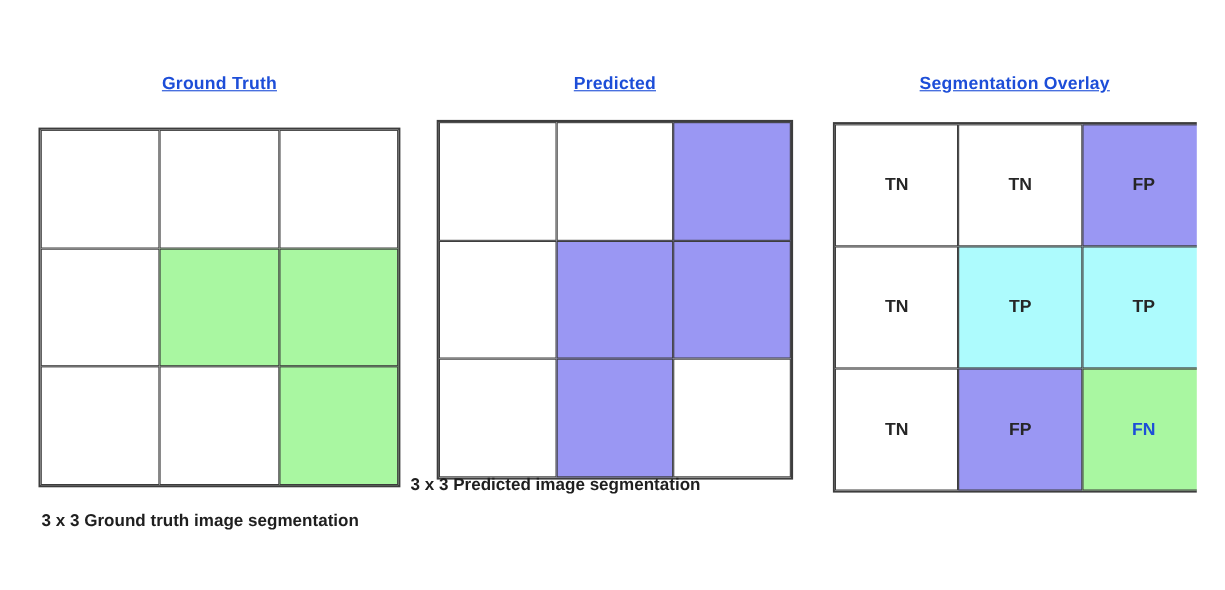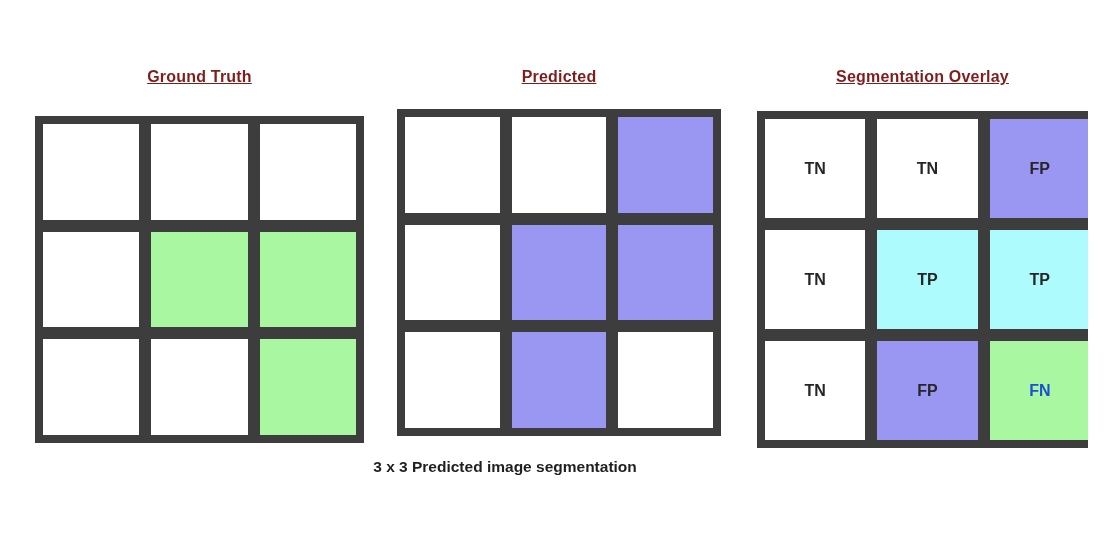--- a/index.html
+++ b/index.html
@@ -14,21 +14,21 @@
     font-family: "Liberation Sans", sans-serif;
   }
 
   .panel-title {
     position: absolute;
     margin: 0;
     top: 68px;
     font-size: 16px;
     font-weight: bold;
     text-decoration: underline;
-    color: #7f1d1d;
+    color: #1d4ed8;
     text-align: center;
     letter-spacing: 0.2px;
   }
   .title-1 { left: 35px;  width: 329px; }
   .title-2 { left: 397px; width: 324px; }
   .title-3 { left: 757px; width: 331px; }
 
   .seg-grid {
     display: grid;
     grid-template-columns: repeat(3, 1fr);
@@ -41,40 +41,40 @@
   
   .grid-3-clip {
     position: absolute;
     left: 757px; top: 111px;
     width: 331px; height: 337px;
     overflow: hidden;
   }
   .grid-3 { width: 341px; height: 337px; }
 
   .cell {
-    border: 6px solid #404040;
+    border: 1px solid #404040;
     display: flex;
     align-items: center;
     justify-content: center;
     font-size: 16px;
     font-weight: bold;
     color: #262626;
   }
 
   .panel-caption {
     position: absolute;
     margin: 0;
     font-size: 15.5px;
     font-weight: bold;
     color: #1f1f1f;
     text-align: center;
     white-space: nowrap;
   }
   .caption-1 { left: 22px;  width: 320px; top: 465px; }
-  .caption-2 { left: 345px; width: 320px; top: 458px; }
+  .caption-2 { left: 345px; width: 320px; top: 432px; }
   .caption-3 { left: 763px; width: 320px; top: 474px; }
 </style>
 </head>
 <body>
 
 <div class="canvas">
 
   <h2 class="panel-title title-1">Ground Truth</h2>
   <h2 class="panel-title title-3">Segmentation Overlay</h2>
   <h2 class="panel-title title-2">Predicted</h2>
@@ -110,15 +110,16 @@
         <div class="cell" style="background: rgb(154, 151, 243); color: rgb(38, 38, 38); border-color: rgb(61, 61, 61);">FP</div>
         <div class="cell" style="background: rgb(255, 255, 255); color: rgb(38, 38, 38); border-color: rgb(61, 61, 61);">TN</div>
         <div class="cell" style="background: rgb(173, 251, 253); color: rgb(38, 38, 38); border-color: rgb(61, 61, 61);">TP</div>
         <div class="cell" style="background: rgb(173, 251, 253); color: rgb(38, 38, 38); border-color: rgb(61, 61, 61);">TP</div>
         <div class="cell" style="background: rgb(255, 255, 255); color: rgb(38, 38, 38); border-color: rgb(61, 61, 61);">TN</div>
         <div class="cell" style="background: rgb(154, 151, 243); color: rgb(38, 38, 38); border-color: rgb(61, 61, 61);">FP</div>
         <div class="cell" style="background: rgb(169, 247, 161); color: #1d4ed8; border-color: rgb(61, 61, 61);">FN</div>
       </div>
   </div>
 
+  <p class="panel-caption caption-1">3 x 3 Ground truth image segmentation</p>
   <p class="panel-caption caption-2">3 x 3 Predicted image segmentation</p>
 
 </div>
 
 </body></html>

